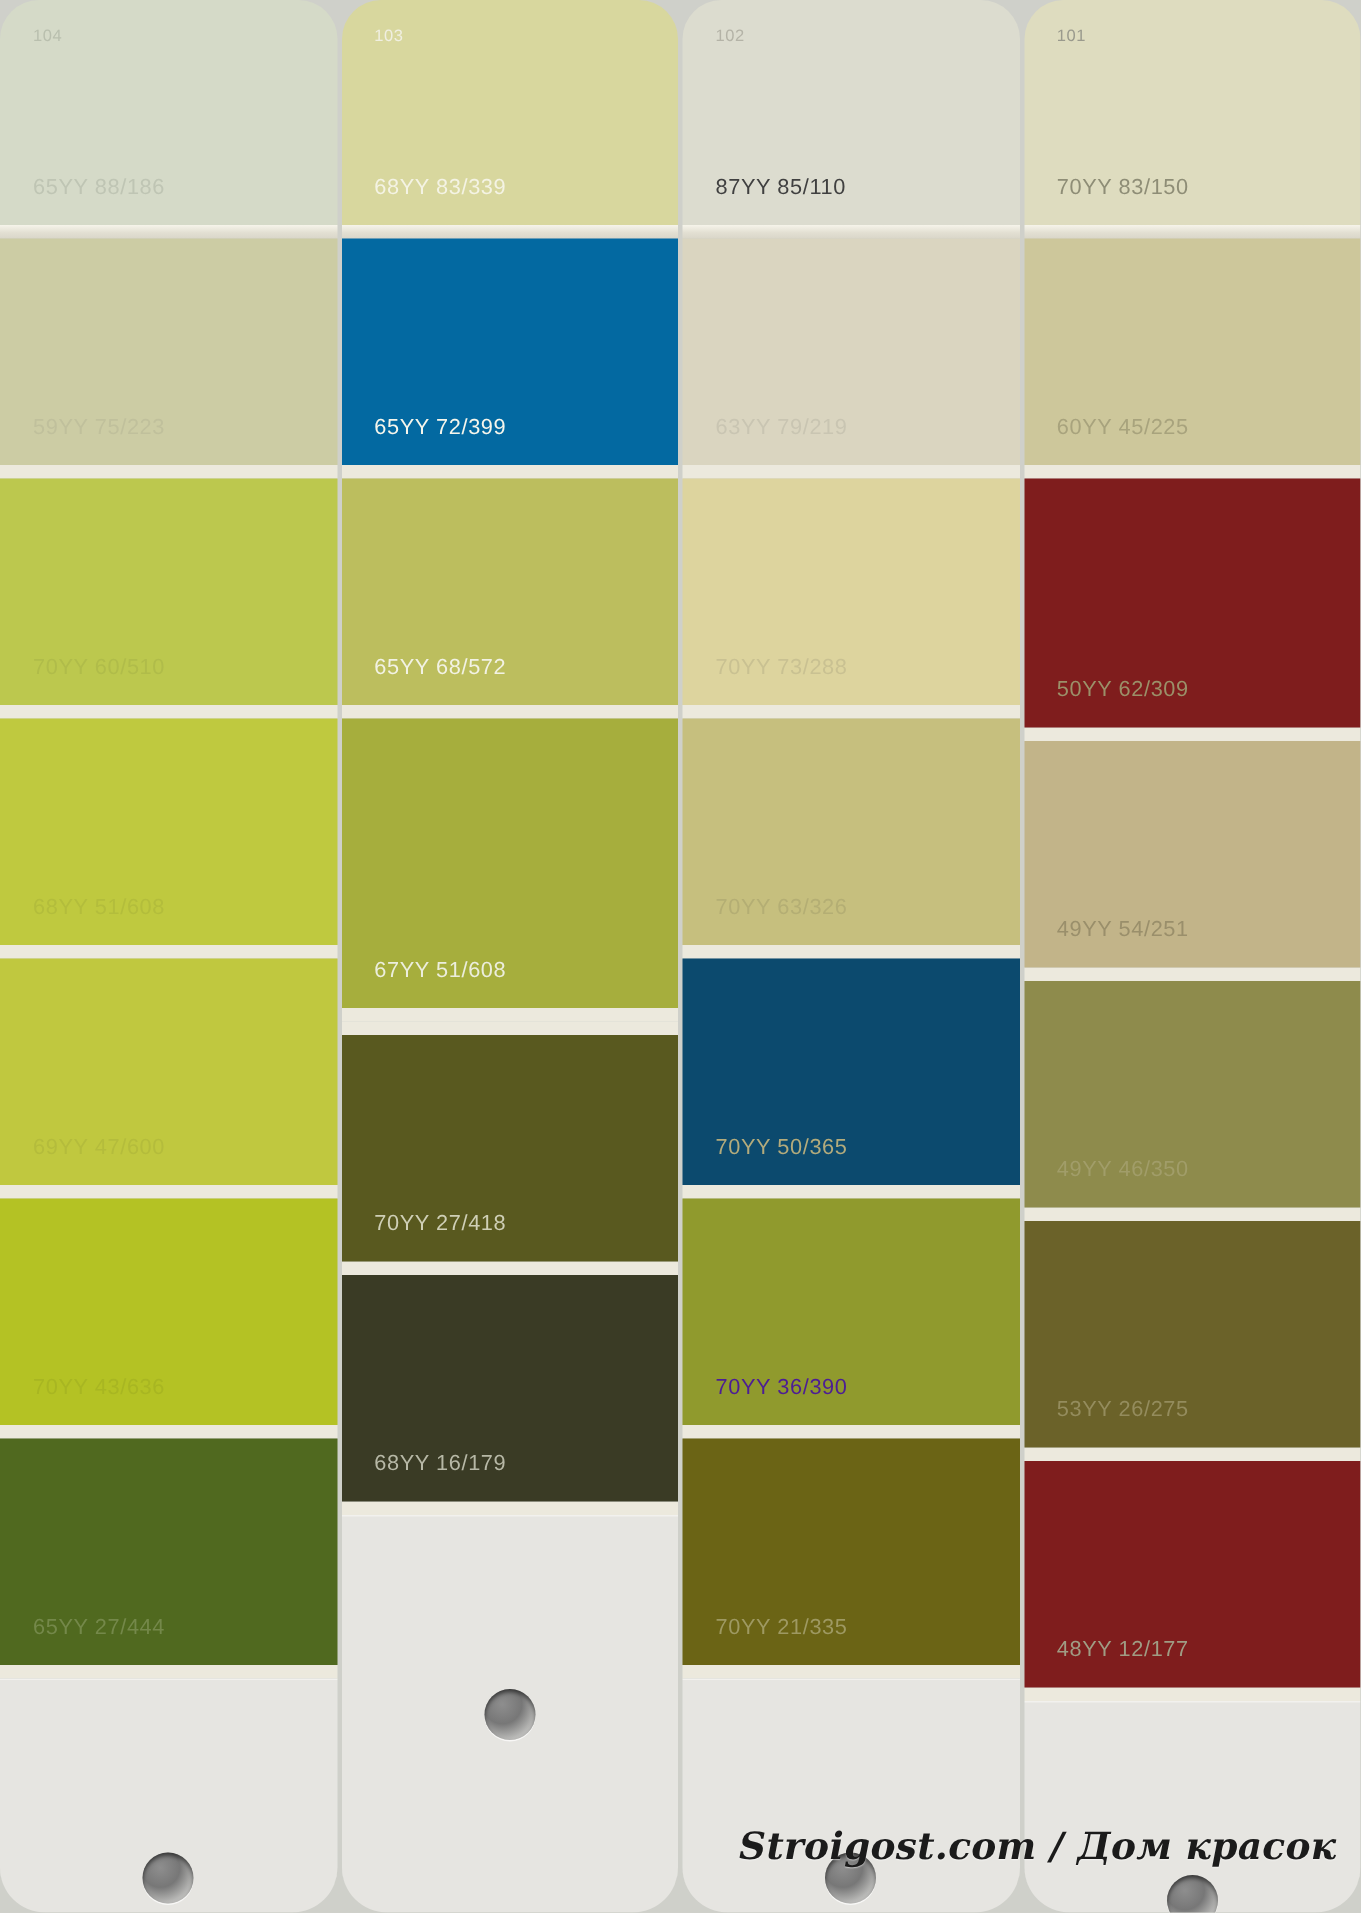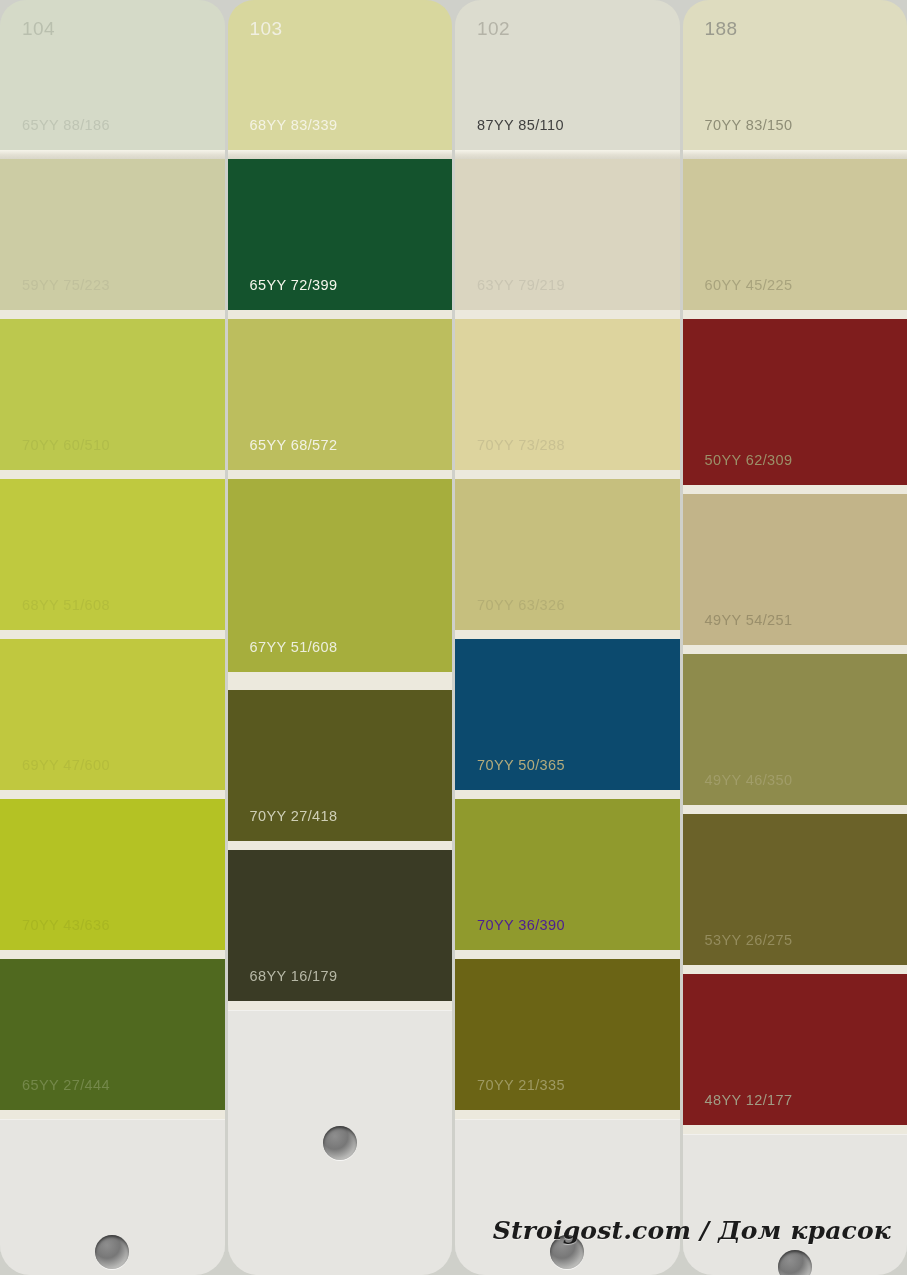--- a/index.html
+++ b/index.html
@@ -32,21 +32,21 @@
     left:22px;
     bottom:17px;
     font-size:14.5px;
     letter-spacing:.4px;
     white-space:nowrap;
   }
   .card .idx{
     position:absolute;
     left:22px;
     top:18px;
-    font-size:19px;
+    font-size:11px;
     letter-spacing:.4px;
     white-space:nowrap;
   }
   
   .card.top{
     border-top-left-radius:26px;
     border-top-right-radius:26px;
   }
   
   .sep{
@@ -130,21 +130,21 @@
       <div class="tail">
         <div class="hole"></div>
       </div>
     </div>
     <div class="column">
       <div class="card top" style="background: rgb(216, 215, 158); height: 150px; flex: 0 0 auto;">
         <span class="idx" style="color: rgb(240, 239, 225);">103</span>
         <span class="code" style="color: rgb(244, 243, 228);">68YY 83/339</span>
       </div>
       <div class="sep glint" style="height: 9px;"></div>
-      <div class="card" style="background: #14532d; height: 151px; flex: 0 0 auto;">
+      <div class="card" style="background: #0369a1; height: 151px; flex: 0 0 auto;">
         <span class="code" style="color: rgb(246, 246, 236);">65YY 72/399</span>
       </div>
       <div class="sep" style="height: 9px;"></div>
       <div class="card" style="background: rgb(188, 190, 94); height: 151px; flex: 0 0 auto;">
         <span class="code" style="color: rgb(242, 242, 228);">65YY 68/572</span>
       </div>
       <div class="sep" style="height: 9px;"></div>
       <div class="card" style="background: rgb(166, 174, 61); height: 193px; flex: 0 0 auto;">
         <span class="code" style="color: rgb(236, 238, 221);">67YY 51/608</span>
       </div>
@@ -191,21 +191,21 @@
       <div class="card" style="background: rgb(107, 100, 21); height: 151px; flex: 0 0 auto;">
         <span class="code" style="color: rgb(158, 153, 98);">70YY 21/335</span>
       </div>
       <div class="sep" style="height: 9px;"></div>
       <div class="tail">
         <div class="hole"></div>
       </div>
     </div>
     <div class="column">
       <div class="card top" style="background: rgb(222, 220, 191); height: 150px; flex: 0 0 auto;">
-        <span class="idx" style="color: rgb(154, 154, 141);">188</span>
+        <span class="idx" style="color: rgb(154, 154, 141);">101</span>
         <span class="code" style="color: rgb(142, 141, 118);">70YY 83/150</span>
       </div>
       <div class="sep glint" style="height: 9px;"></div>
       <div class="card" style="background: rgb(205, 199, 155); height: 151px; flex: 0 0 auto;">
         <span class="code" style="color: rgb(168, 163, 125);">60YY 45/225</span>
       </div>
       <div class="sep" style="height: 9px;"></div>
       <div class="card" style="background: #7f1d1d; height: 166px; flex: 0 0 auto;">
         <span class="code" style="color: rgb(155, 144, 105);">50YY 62/309</span>
       </div>

